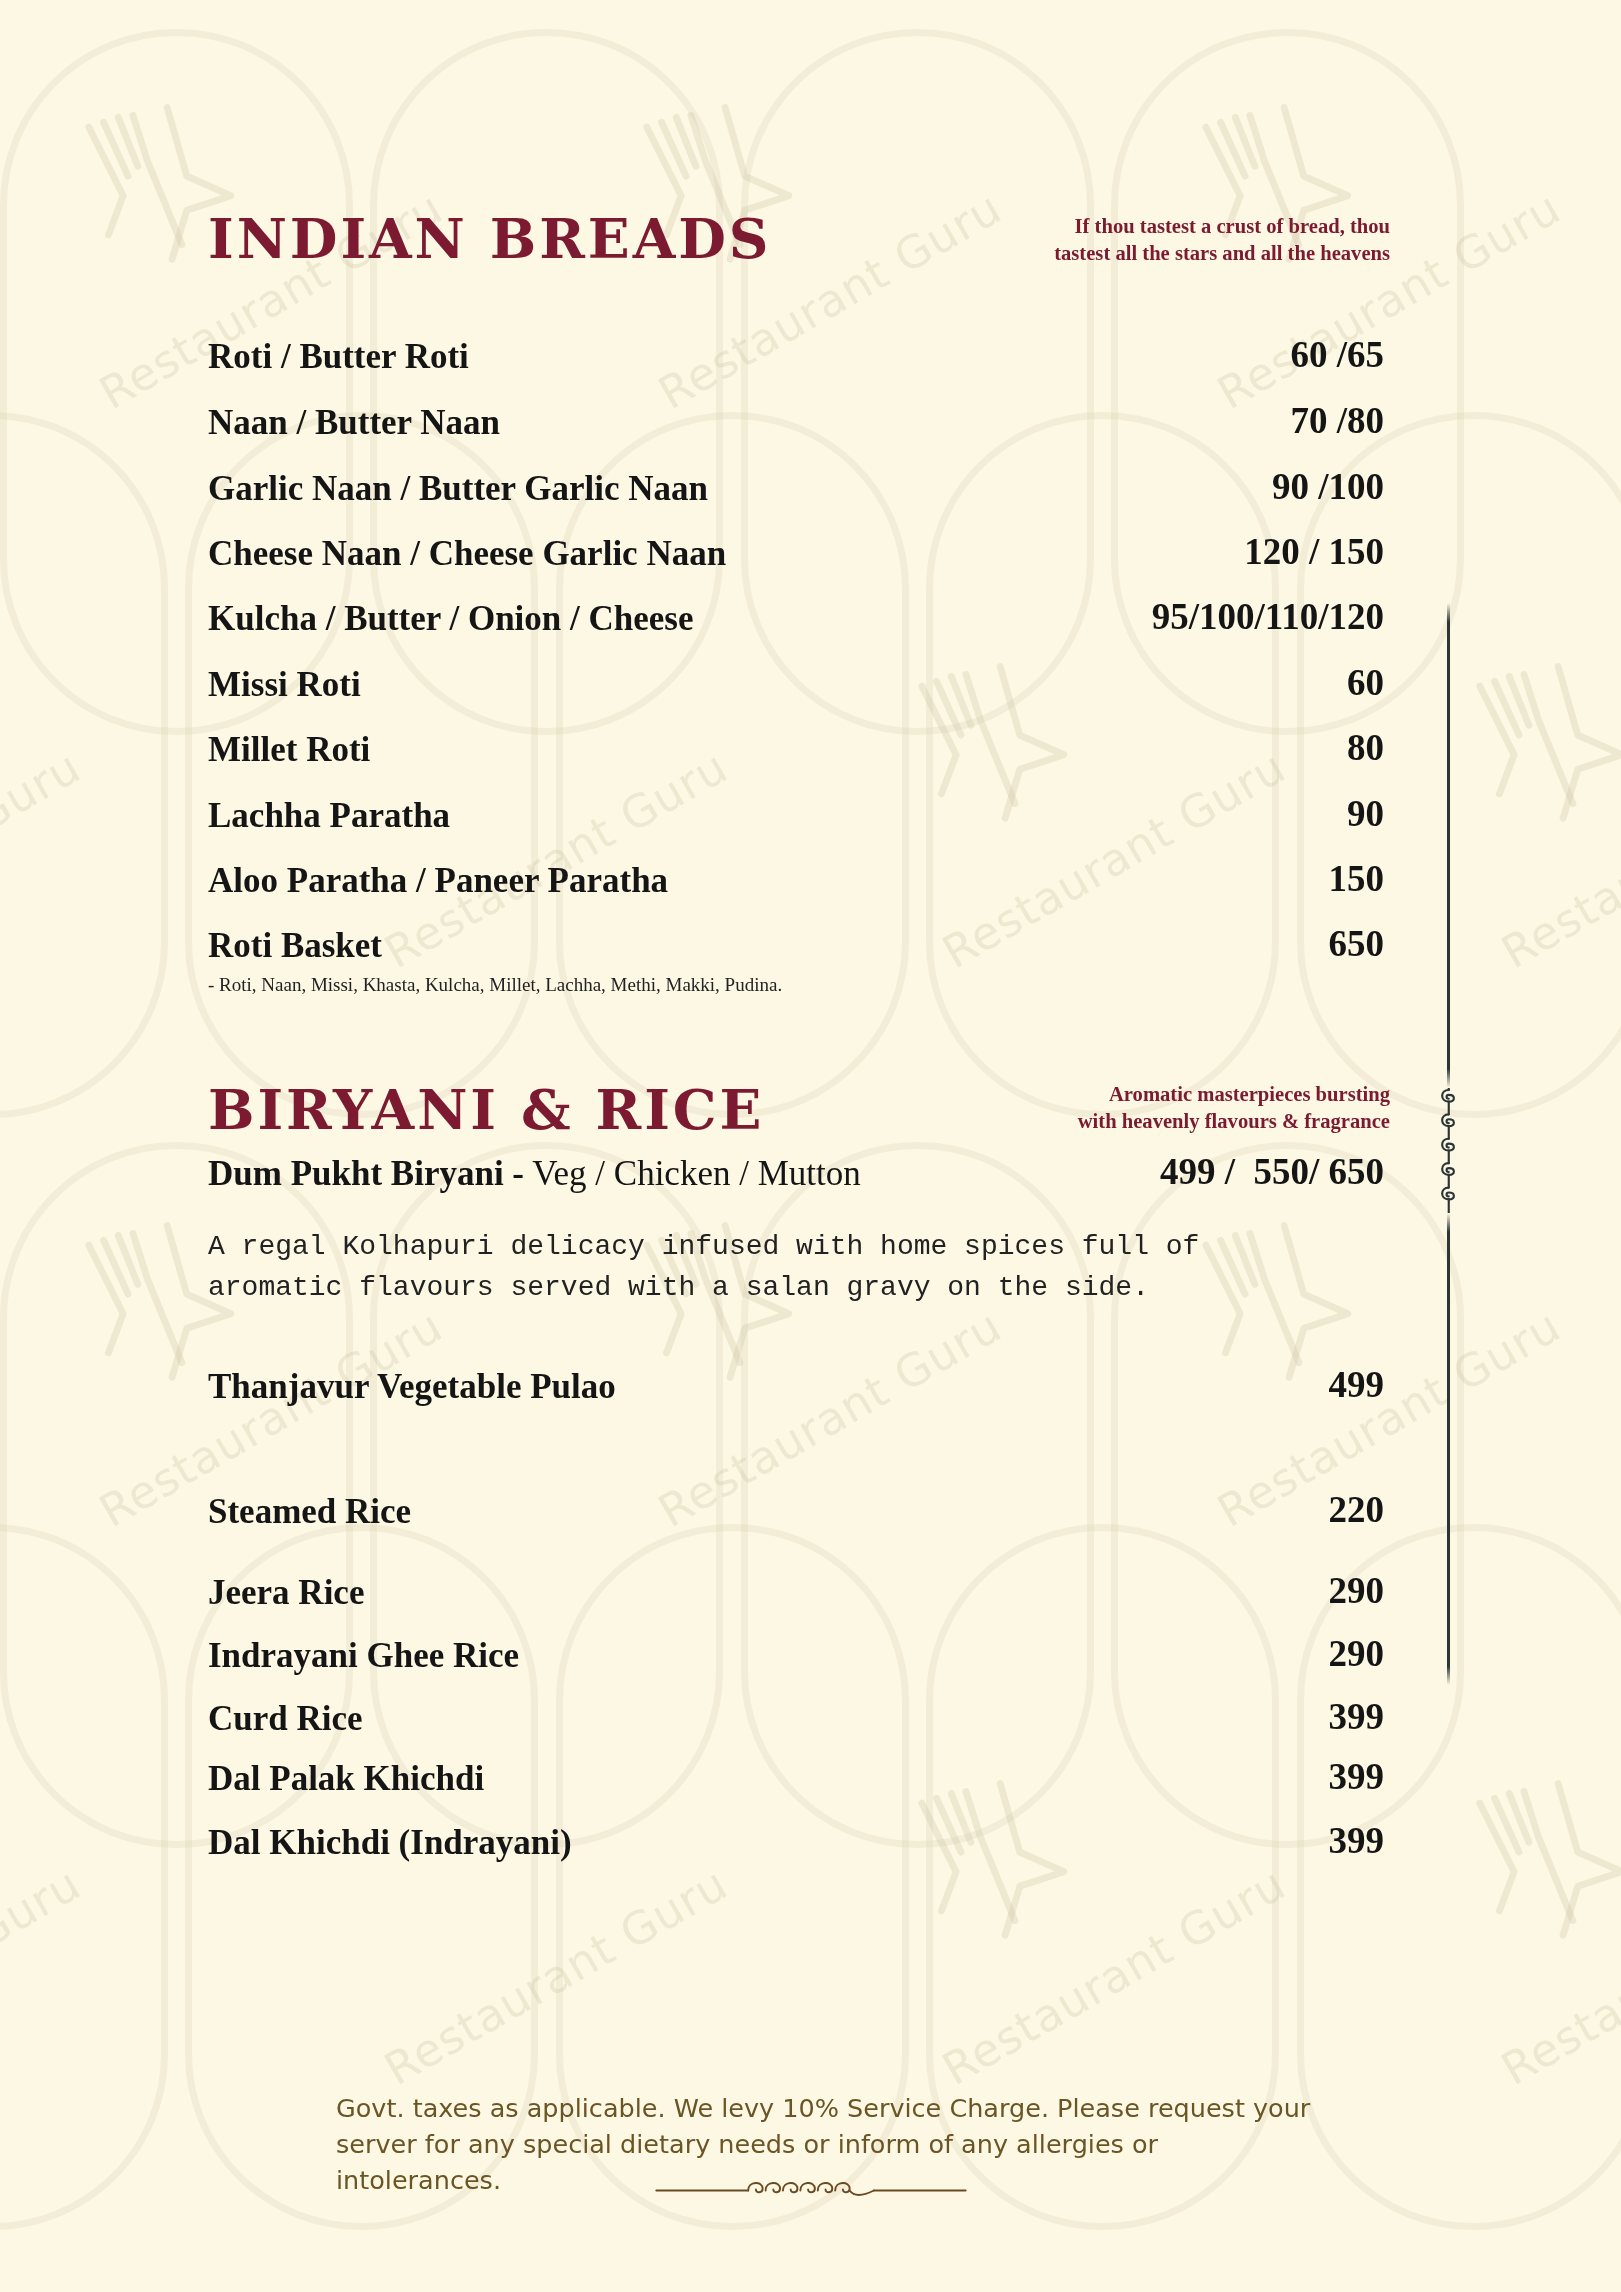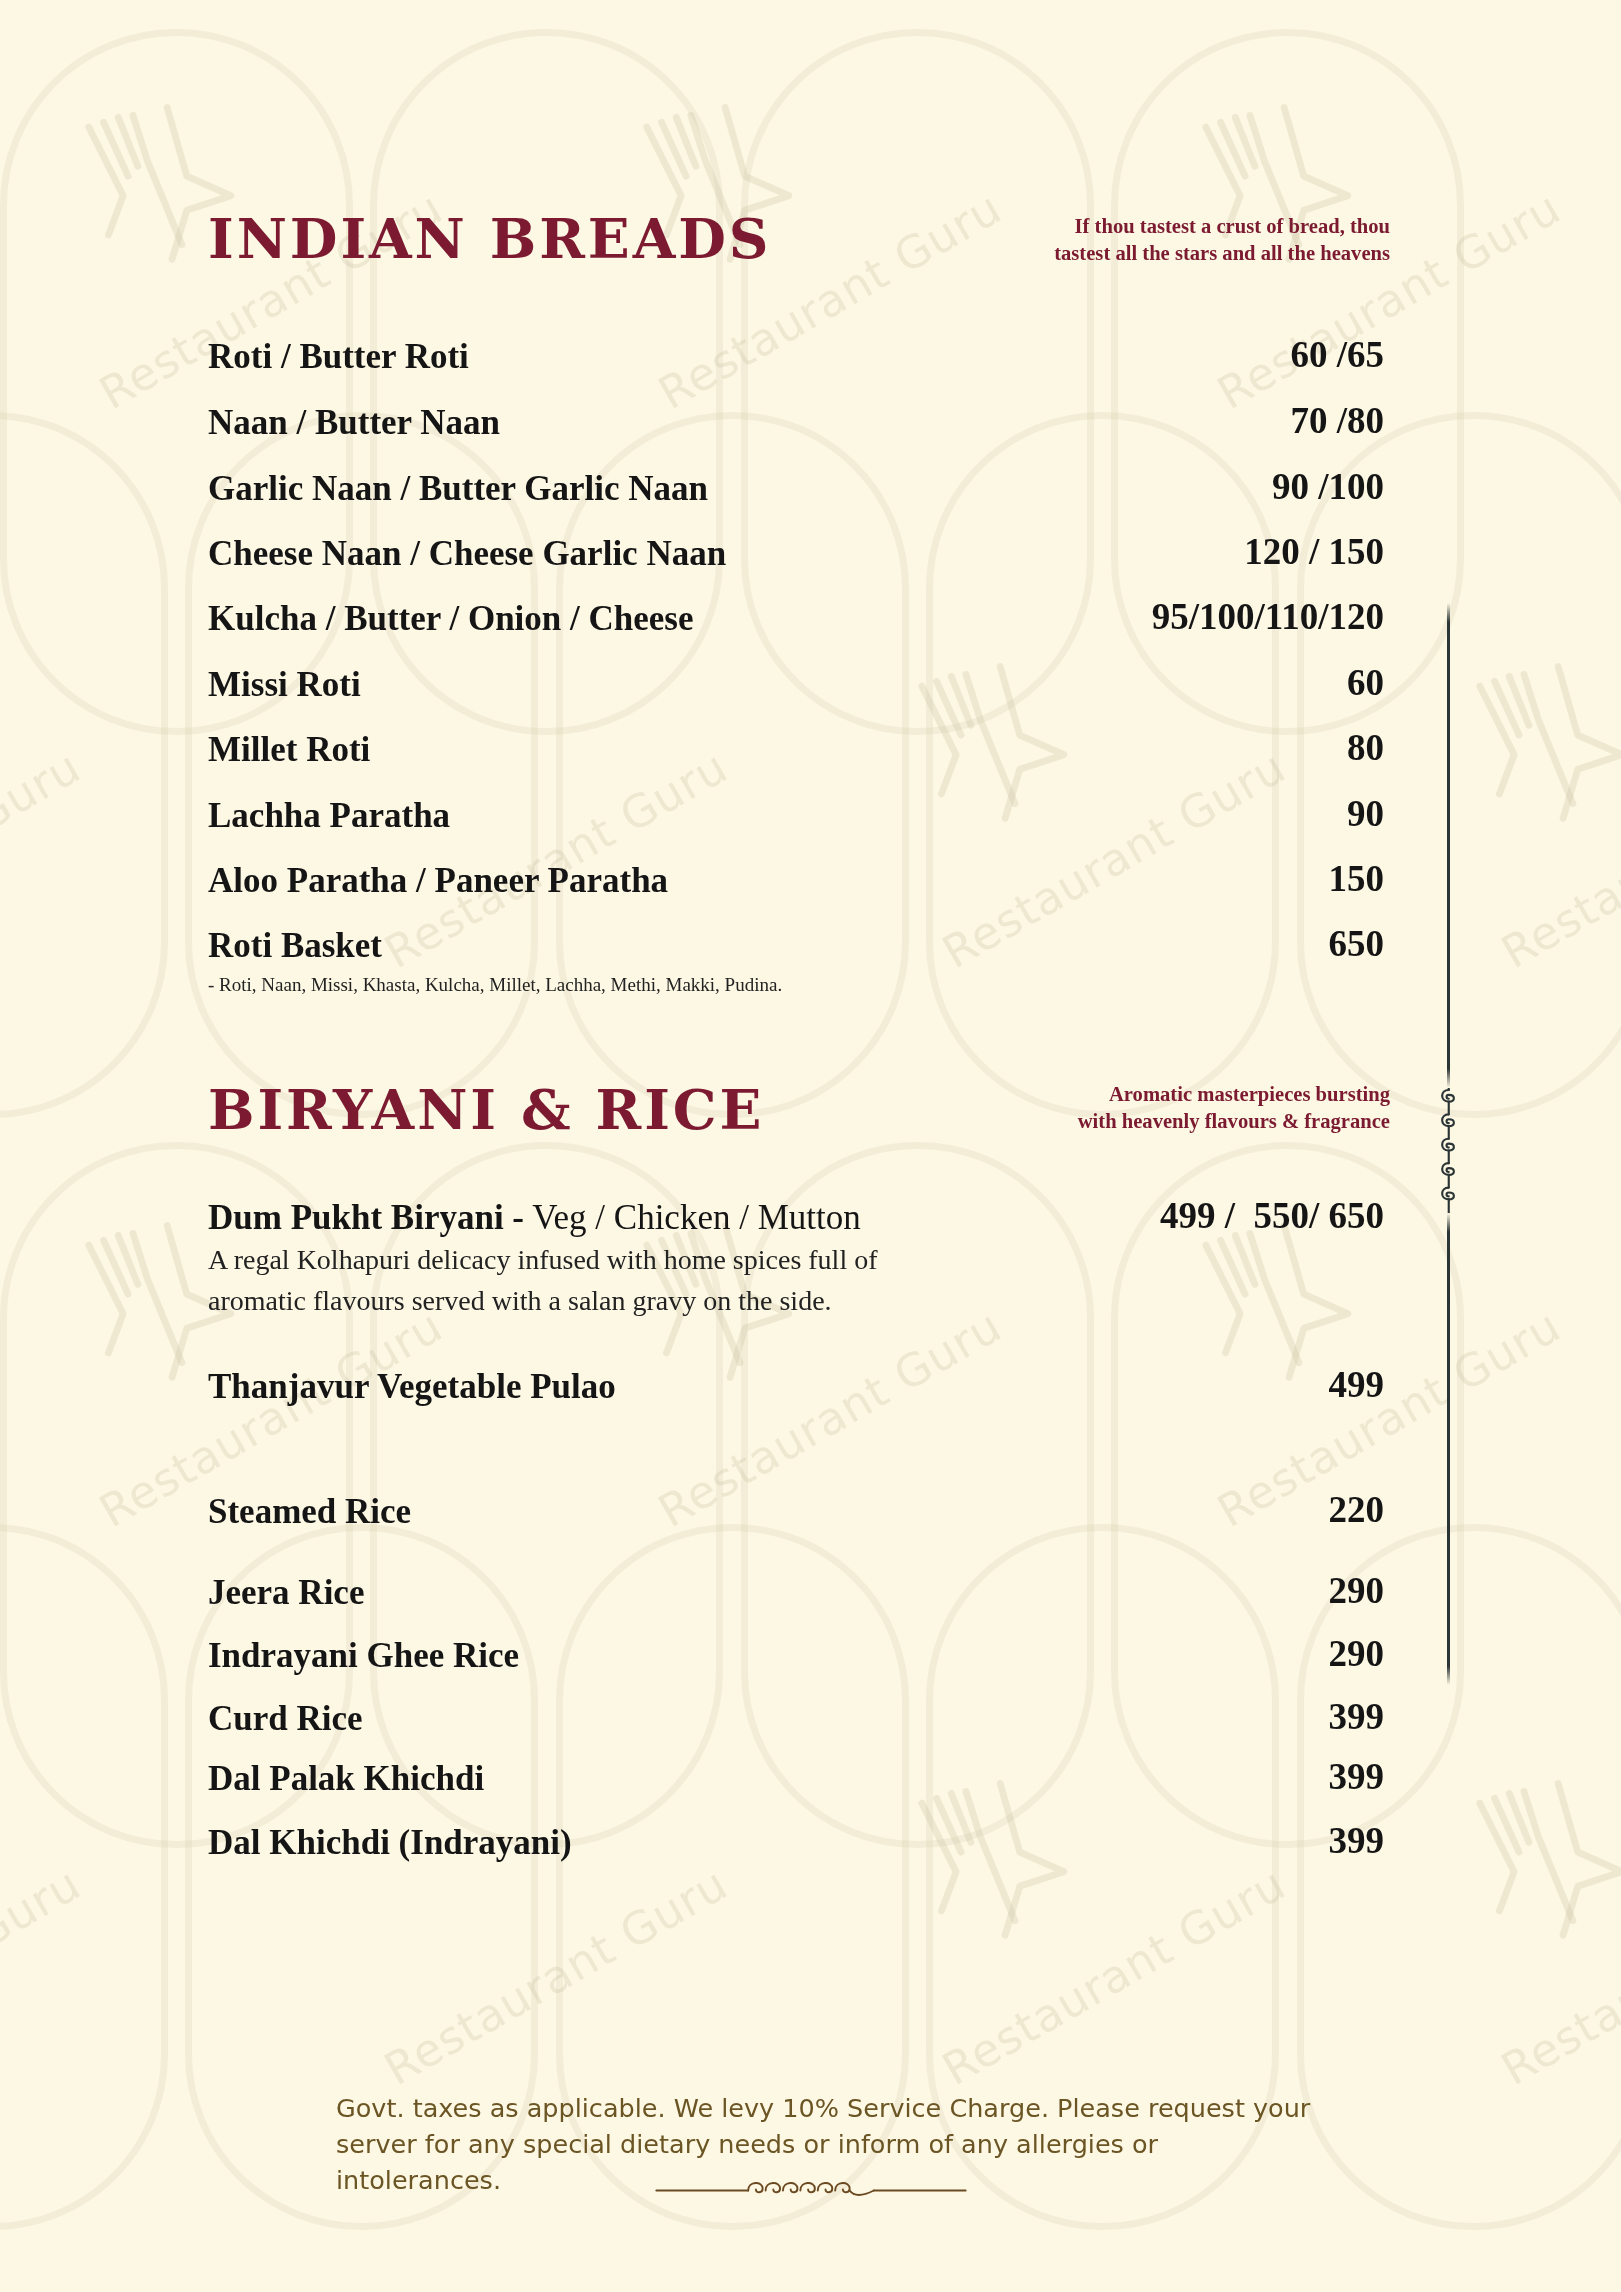--- a/index.html
+++ b/index.html
@@ -95,24 +95,25 @@
       font-weight: bold;
       font-size: 37px;
       color: #151515;
       line-height: 43px;
       position: absolute;
       right: 0;
       top: -2px;
       white-space: pre;
     }
     .item-desc {
-      font-family: Liberation Serif, serif;
+      font-family: Liberation Mono, monospace;
       font-size: 28px;
       line-height: 41px;
       color: #222;
+      margin-top: 31px;
     }
     .sub-note {
       font-family: "Liberation Serif", "DejaVu Serif", serif;
       font-size: 19px;
       color: #222;
       line-height: 39px;
     }
     .vrule {
       position: absolute;
       left: 1447px;
@@ -296,21 +297,21 @@
     </div>
   </section>
 
   <section>
     <h1 class="section-title" style="top:1082px;">BIRYANI &amp; RICE</h1>
     <div class="tagline" style="top:1081px;">
       <div>Aromatic masterpieces bursting</div>
       <div>with heavenly flavours &amp; fragrance</div>
     </div>
 
-    <div class="item" style="top:1196px;">
+    <div class="item" style="top:1152px;">
       <div class="item-row">
         <span class="item-name"><span>Dum Pukht Biryani -</span><span class="variant"> Veg / Chicken / Mutton</span></span>
       </div>
       <span class="item-price">499 /  550/ 650</span>
       <div class="item-desc">
         <div>A regal Kolhapuri delicacy infused with home spices full of</div>
         <div>aromatic flavours served with a salan gravy on the side.</div>
       </div>
     </div>
 

